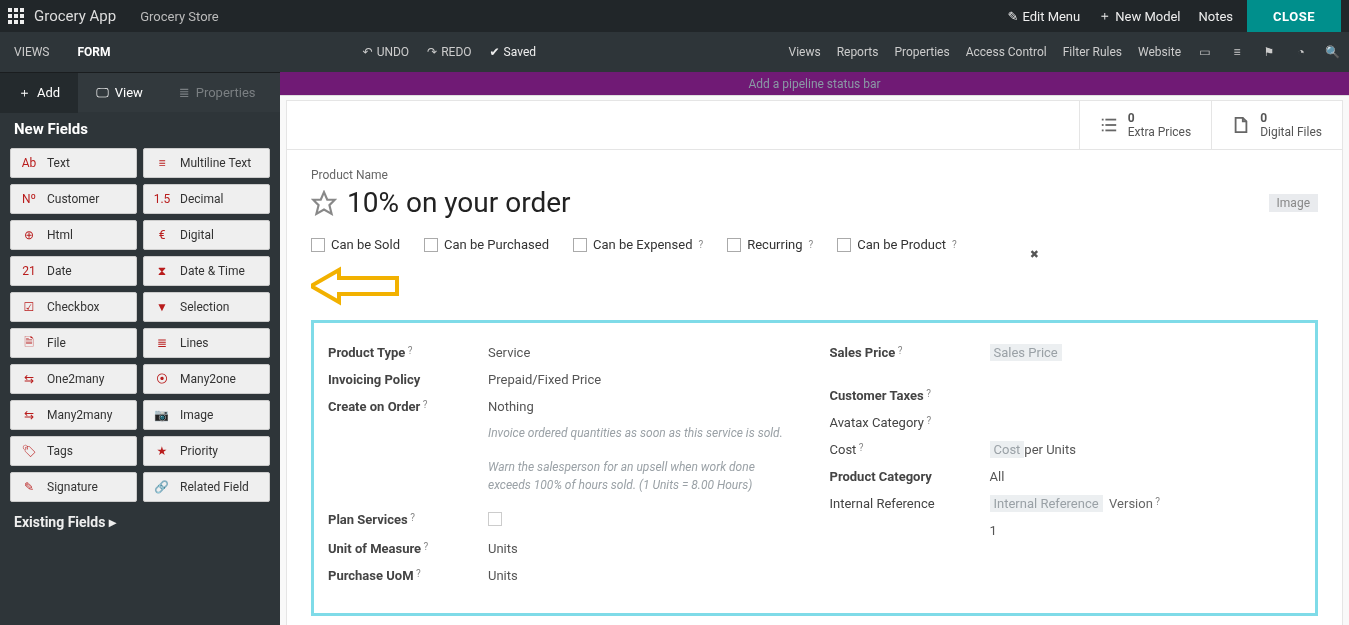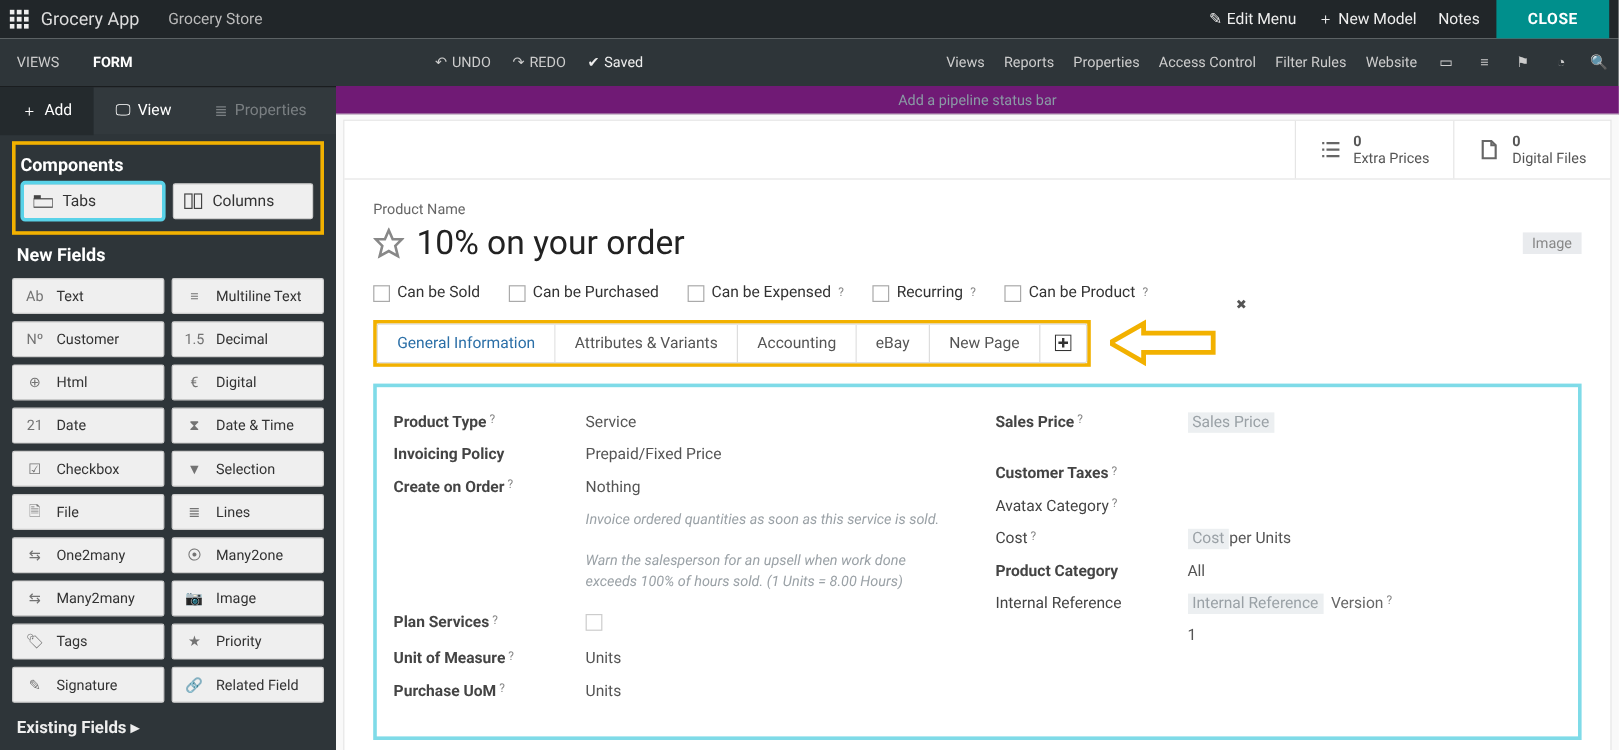--- a/index.html
+++ b/index.html
@@ -39,21 +39,21 @@
 
   
   .components-hl { border:3px solid #f2b100; margin-top:6px; padding-bottom:10px; }
   .section-title { font-size:15px; font-weight:700; padding:8px 4px 6px; color:#fff; }
   .two-col { display:flex; gap:8px; padding:0 6px; }
   .comp-card { flex:1; display:flex; align-items:center; gap:8px; background:#efefef; color:#333; border:1px solid #ccc; height:30px; padding:0 8px; border-radius:2px; cursor:pointer; }
   .comp-card.tabs-card { outline:3px solid #59d2e8; outline-offset:-1px; }
   .comp-card .ci { width:16px; height:16px; display:inline-block; }
   .field-grid { display:grid; grid-template-columns:1fr 1fr; gap:6px; margin-top:4px; }
   .field-item { display:flex; align-items:center; gap:8px; background:#efefef; color:#333; border:1px solid #ccc; height:30px; padding:0 8px; border-radius:2px; cursor:pointer; font-size:12px; }
-  .field-item .fi-icon { width:20px; text-align:center; font-size:12px; color:#737373; }
+  .field-item .fi-icon { width:20px; text-align:center; font-size:12px; color:#b91c1c; }
   .exist { font-size:14px; font-weight:700; padding:12px 4px 4px; cursor:pointer; }
 
   
   .pipeline { background:#701a75; text-align:center; color:#8a9aa5; font-size:12px; height:24px; line-height:24px; border-bottom:1px solid #ddd; }
   .form-wrap { background:#fff; border:1px solid #e5e5e5; margin:4px 6px 10px 6px; }
   .top-stat-row { display:flex; justify-content:flex-end; border-bottom:1px solid #e5e5e5; }
   .stat-btn { display:flex; align-items:center; gap:10px; border-left:1px solid #e5e5e5; padding:10px 20px; cursor:pointer; min-width:130px; }
   .stat-btn .sicon { width:18px; height:18px; color:#666; }
   .stat-txt { display:flex; flex-direction:column; color:#555; font-size:12px; }
   .stat-txt b { font-weight:700; }
@@ -159,43 +159,20 @@
       <div class="shtab">
         <span>🖵</span>
         <span>View</span>
       </div>
       <div class="shtab disabled">
         <span>≣</span>
         <span>Properties</span>
       </div>
     </div>
 
-    <div class="components-hl">
-      <div class="section-title">Components</div>
-      <div class="two-col">
-        <div class="comp-card tabs-card">
-          <span class="ci">
-            <svg viewBox="0 0 16 16" fill="#444">
-                <rect x="0" y="3" width="6" height="3"></rect>
-                <rect x="0" y="6" width="16" height="7" fill="none" stroke="#444"></rect>
-              </svg>
-          </span>
-          <span>Tabs</span>
-        </div>
-        <div class="comp-card">
-          <span class="ci">
-            <svg viewBox="0 0 16 16" fill="none" stroke="#444">
-                <rect x="1" y="2" width="6" height="12"></rect>
-                <rect x="9" y="2" width="6" height="12"></rect>
-              </svg>
-          </span>
-          <span>Columns</span>
-        </div>
-      </div>
-    </div>
 
     <div class="section-title">New Fields</div>
     <div class="field-grid" id="field-grid">
         <div class="field-item">
           <span class="fi-icon">Ab</span>
           <span>Text</span>
         </div>
         <div class="field-item">
           <span class="fi-icon">≡</span>
           <span>Multiline Text</span>
@@ -347,36 +324,20 @@
               <span class="sup"> ?</span>
             </label>
           <label>
               <input type="checkbox" style="">
               <span>Can be Product</span>
               <span class="sup"> ?</span>
             </label>
         </div>
 
         <div class="tabs-row-wrap">
-          <div class="hl-yellow">
-            <div class="tabs-row">
-              <div class="ttab active">General Information</div>
-              <div class="ttab">Attributes &amp; Variants</div>
-              <div class="ttab">Accounting</div>
-              <div class="ttab">eBay</div>
-              <div class="ttab">New Page</div>
-              <div class="tadd">
-                <svg width="14" height="14" viewBox="0 0 14 14">
-                    <rect x="0.5" y="0.5" width="13" height="13" fill="none" stroke="#333"></rect>
-                    <line x1="7" y1="3" x2="7" y2="11" stroke="#333" stroke-width="2"></line>
-                    <line x1="3" y1="7" x2="11" y2="7" stroke="#333" stroke-width="2"></line>
-                  </svg>
-              </div>
-            </div>
-          </div>
           <svg class="arrow-svg" viewBox="0 0 90 40">
             <polygon points="0,20 28,4 28,12 86,12 86,28 28,28 28,36" fill="none" stroke="#f2b100" stroke-width="4" stroke-linejoin="miter"></polygon>
           </svg>
         </div>
 
         <div class="columns-hl">
           <div class="col">
             <div class="row">
                 <span class="lab"><span>Product Type</span><span class="sup"> ?</span></span>
                 <span class="val">Service</span>

